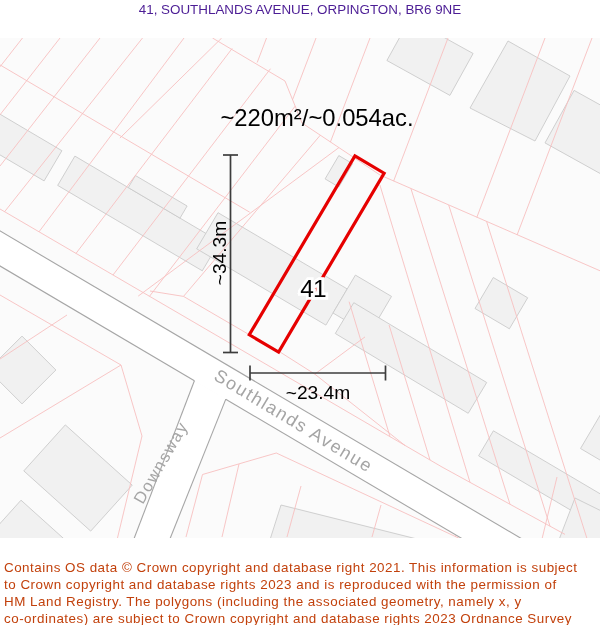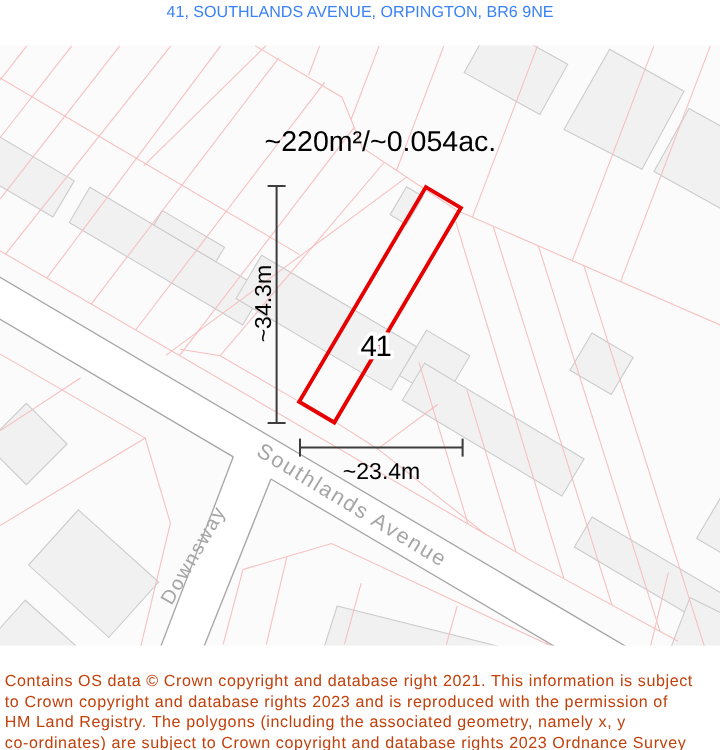--- a/index.html
+++ b/index.html
@@ -8,21 +8,21 @@
 .p,.pl{fill:none;stroke:#f7bfbf;stroke-width:0.9}
 .road{fill:#ffffff;stroke:none}
 .rb{stroke:#a6a6a6;stroke-width:1.1;fill:none}
 .red{fill:none;stroke:#e60000;stroke-width:3.2}
 .d{stroke:#3d3d3d;stroke-width:1.7}
 .st{font-size:18px;letter-spacing:1.6px;fill:#a5a5a5}
 .st2{font-size:16.5px;letter-spacing:1.5px;fill:#a5a5a5}
 .area{font-size:23.8px;fill:#000;text-anchor:middle}
 .num{font-size:24.5px;letter-spacing:-1px;fill:#000;text-anchor:middle;stroke:#ffffff;stroke-width:5.5px;paint-order:stroke}
 .dim{font-size:19.2px;fill:#000;text-anchor:middle}
-.hdr{position:absolute;top:3.2px;left:0;width:600px;text-align:center;font-size:13.4px;line-height:14.8px;color:#3b82f6}
+.hdr{position:absolute;top:3.2px;left:0;width:600px;text-align:center;font-size:13.4px;line-height:14.8px;color:#4c1d95}
 .h2{letter-spacing:0.65px}
 .ftr{position:absolute;top:559px;left:4px;width:596px;font-size:13.4px;line-height:17px;letter-spacing:0.5px;color:#c2410c}
 </style></head>
 <body>
 <svg width="600" height="625" viewBox="0 0 600 625">
 <defs>
       <clipPath id="mapclip">
         <rect x="0" y="38" width="600" height="500"></rect>
       </clipPath>
     </defs>

